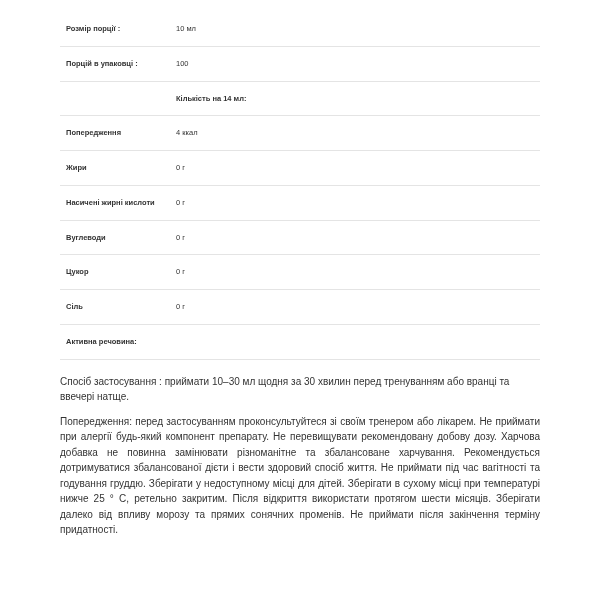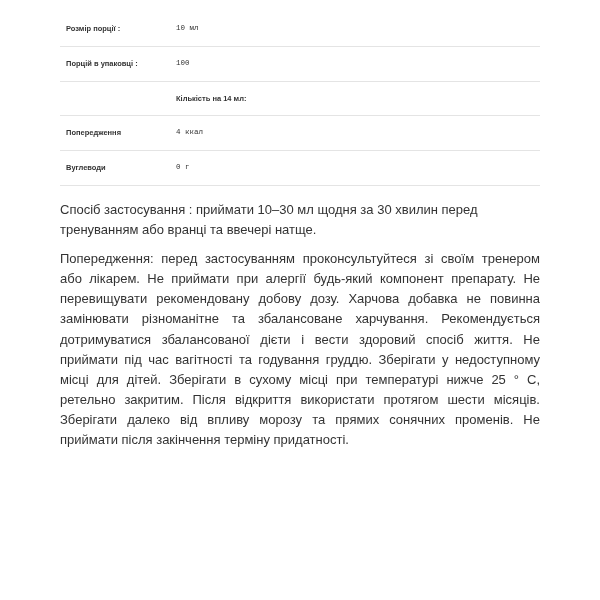--- a/index.html
+++ b/index.html
@@ -37,33 +37,32 @@
     color: #333333;
   }
   .nutri-table td.label {
     width: 110px;
     font-weight: bold;
     padding-left: 6px;
   }
   .nutri-table td.value {
     font-weight: normal;
     color: #333333;
-    font-family: Liberation Mono, monospace;
   }
   .nutri-table tr.heading-row td {
     font-weight: bold;
   }
   .nutri-table td.span-value {
     font-weight: bold;
   }
   .notes {
     margin-top: 14px;
   }
   .note {
-    font-size: 13px;
+    font-size: 10px;
     line-height: 1.55;
     color: #333333;
     margin-bottom: 9px;
     text-align: left;
   }
   .note.warning {
     margin-bottom: 12px;
     text-align: justify;
   }
 </style>
@@ -84,22 +83,42 @@
       </tr>
       <tr class="heading-row">
         <td class="label"></td>
         <td class="span-value">Кількість на 14 мл:</td>
       </tr>
       <tr>
         <td class="label">Попередження</td>
         <td class="value">4 ккал</td>
       </tr>
       <tr>
+        <td class="label">Жири</td>
+        <td class="value">0 г</td>
+      </tr>
+      <tr>
+        <td class="label">Насичені жирні кислоти</td>
+        <td class="value">0 г</td>
+      </tr>
+      <tr>
         <td class="label">Вуглеводи</td>
         <td class="value">0 г</td>
+      </tr>
+      <tr>
+        <td class="label">Цукор</td>
+        <td class="value">0 г</td>
+      </tr>
+      <tr>
+        <td class="label">Сіль</td>
+        <td class="value">0 г</td>
+      </tr>
+      <tr class="heading-row">
+        <td class="label">Активна речовина:</td>
+        <td class="value"></td>
       </tr>
     </tbody>
   </table>
 
   <div class="notes">
     <div class="note">Спосіб застосування : приймати 10–30 мл щодня за 30 хвилин перед тренуванням або вранці та ввечері натще.</div>
     <div class="note warning">Попередження: перед застосуванням проконсультуйтеся зі своїм тренером або лікарем. Не приймати при алергії будь-який компонент препарату. Не перевищувати рекомендовану добову дозу. Харчова добавка не повинна замінювати різноманітне та збалансоване харчування. Рекомендується дотримуватися збалансованої дієти і вести здоровий спосіб життя. Не приймати під час вагітності та годування груддю. Зберігати у недоступному місці для дітей. Зберігати в сухому місці при температурі нижче 25 ° С, ретельно закритим. Після відкриття використати протягом шести місяців. Зберігати далеко від впливу морозу та прямих сонячних променів. Не приймати після закінчення терміну придатності.</div>
   </div>
 
 </div>

